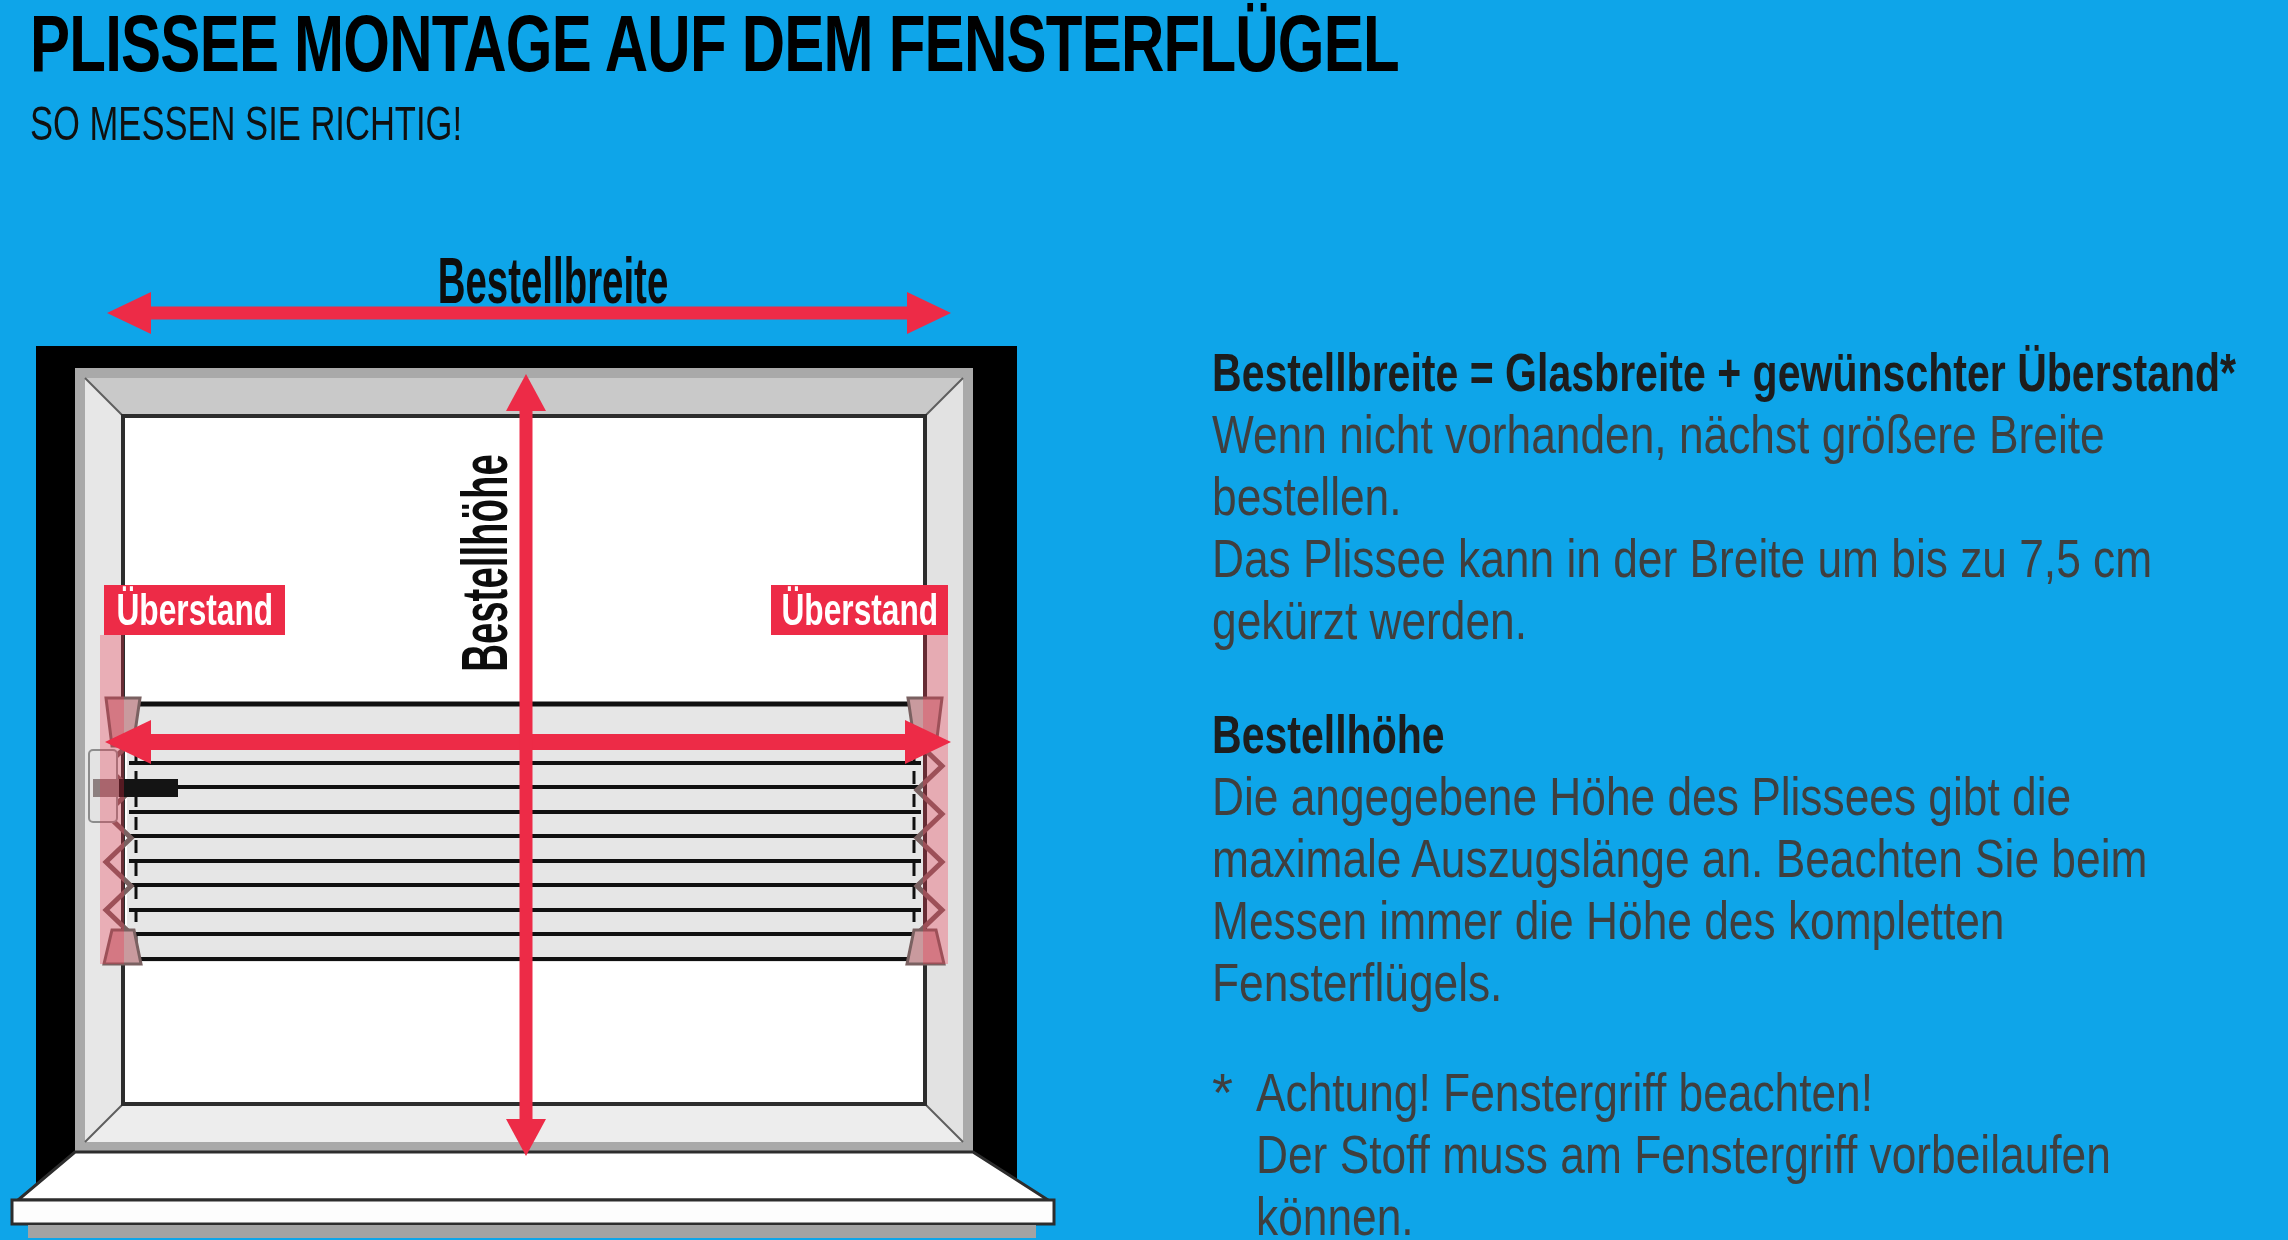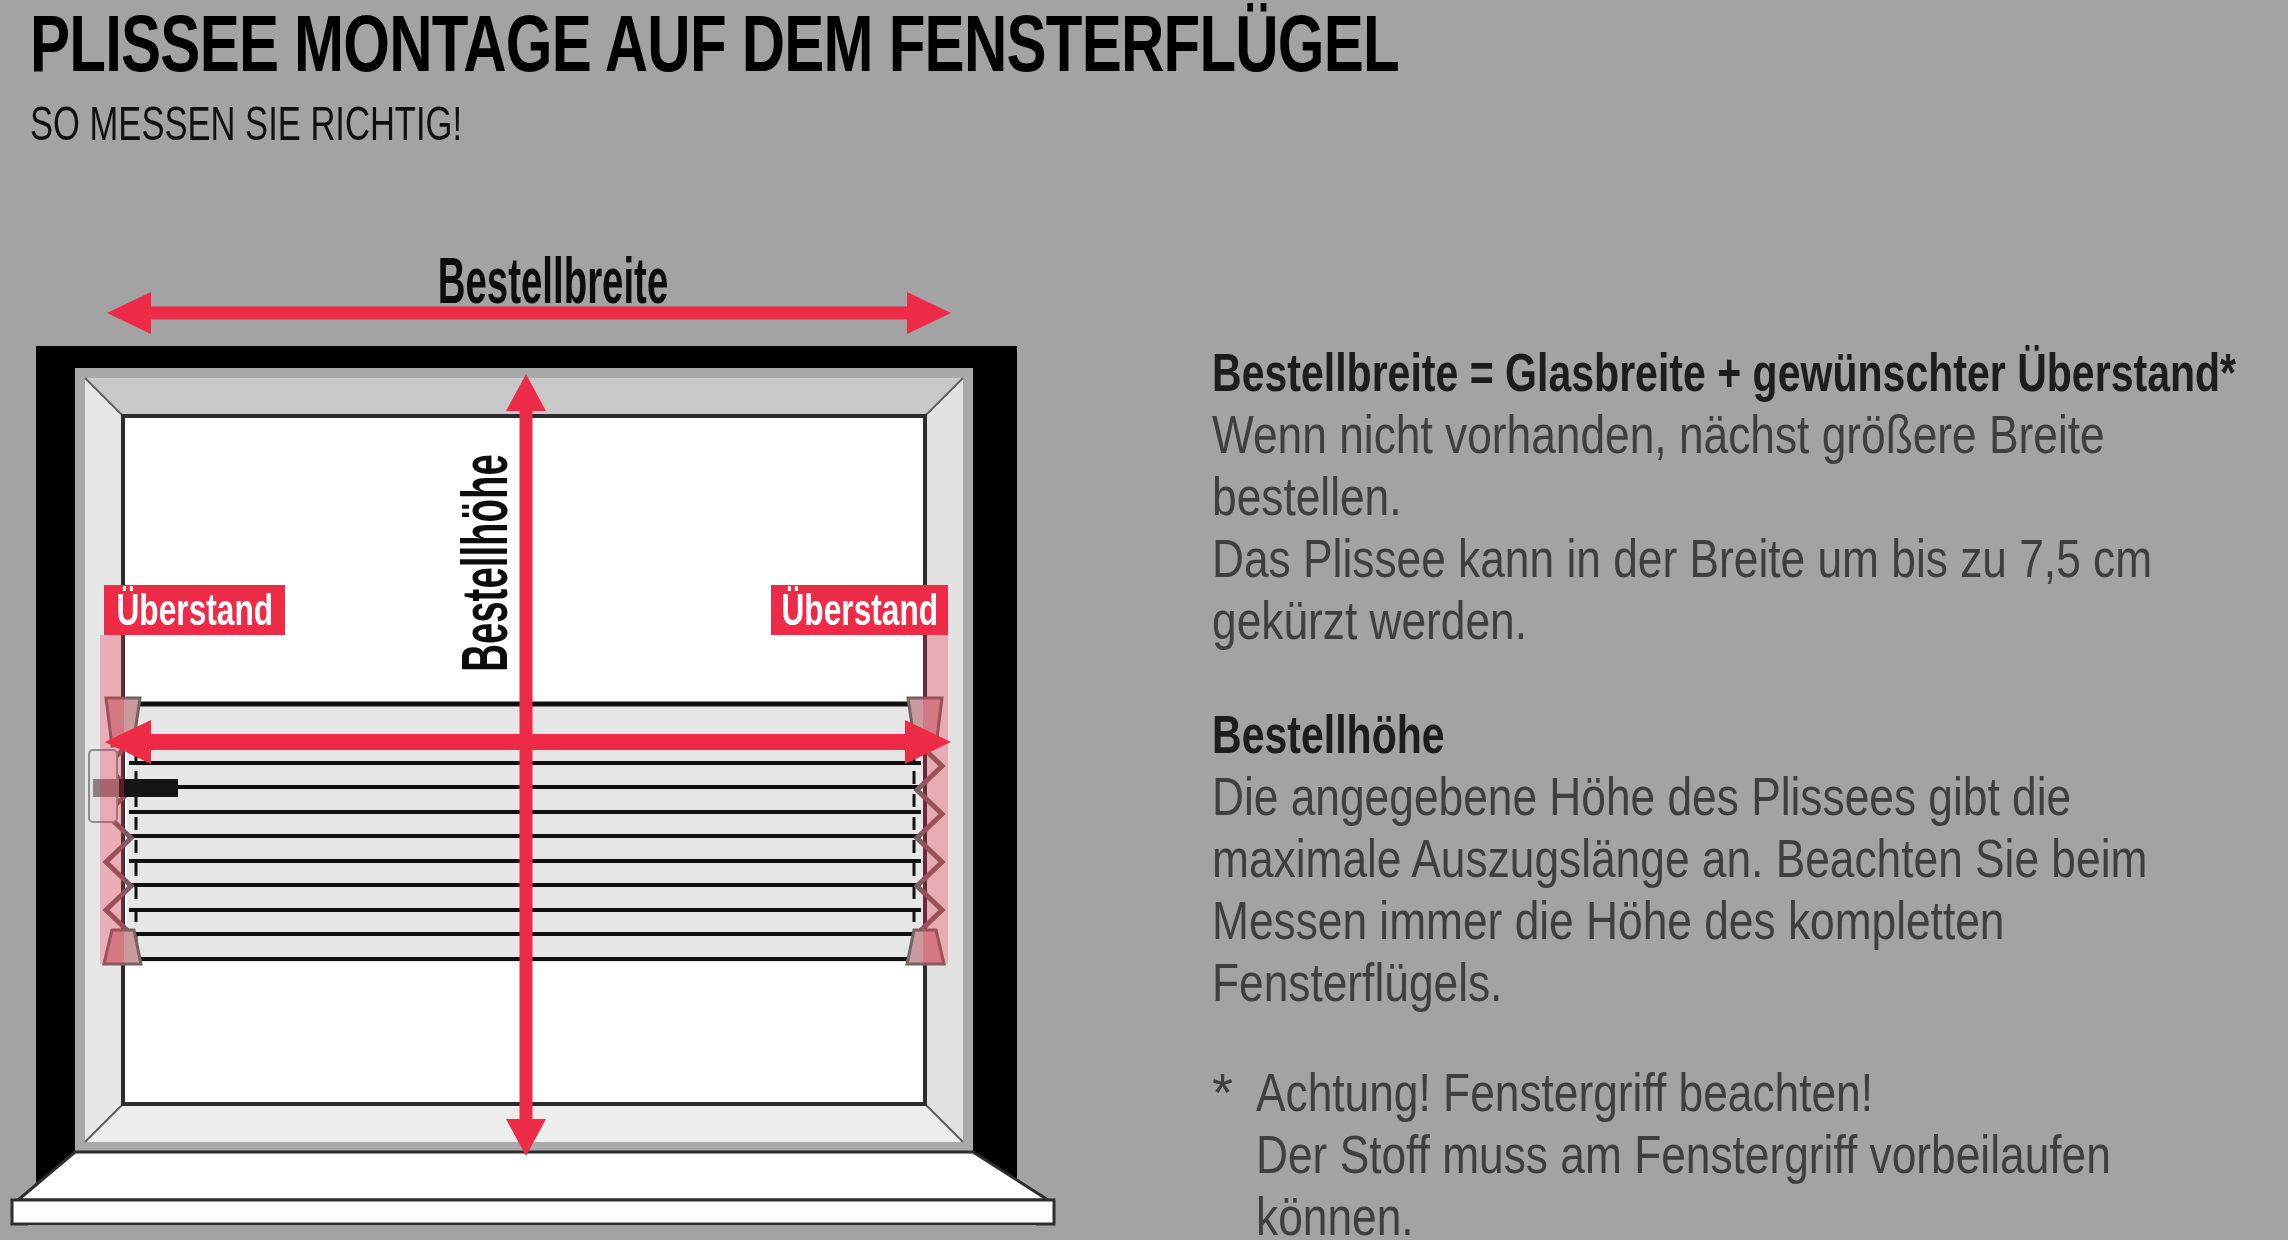--- a/index.html
+++ b/index.html
@@ -1,16 +1,16 @@
 <!DOCTYPE html>
 <html><head>
 <meta charset="utf-8">
 <style>
   html,body{margin:0;padding:0;background:#ffffff;}
-  .page{position:relative;width:2288px;height:1240px;background:#a3a3a3;overflow:hidden;
+  .page{position:relative;width:2288px;height:1240px;background:#0ea5e9;overflow:hidden;
         font-family:"Liberation Sans", sans-serif;}
 
   
   .title{position:absolute;left:30px;top:4px;margin:0;font-size:80px;line-height:1;
          font-weight:bold;color:#000;letter-spacing:-1px;white-space:nowrap;
          transform:scaleX(0.75);transform-origin:0 0;}
   .subtitle{position:absolute;left:30px;top:100px;font-size:48px;line-height:1;
          font-weight:400;color:#101010;white-space:nowrap;
          transform:scaleX(0.72);transform-origin:0 0;}
 

